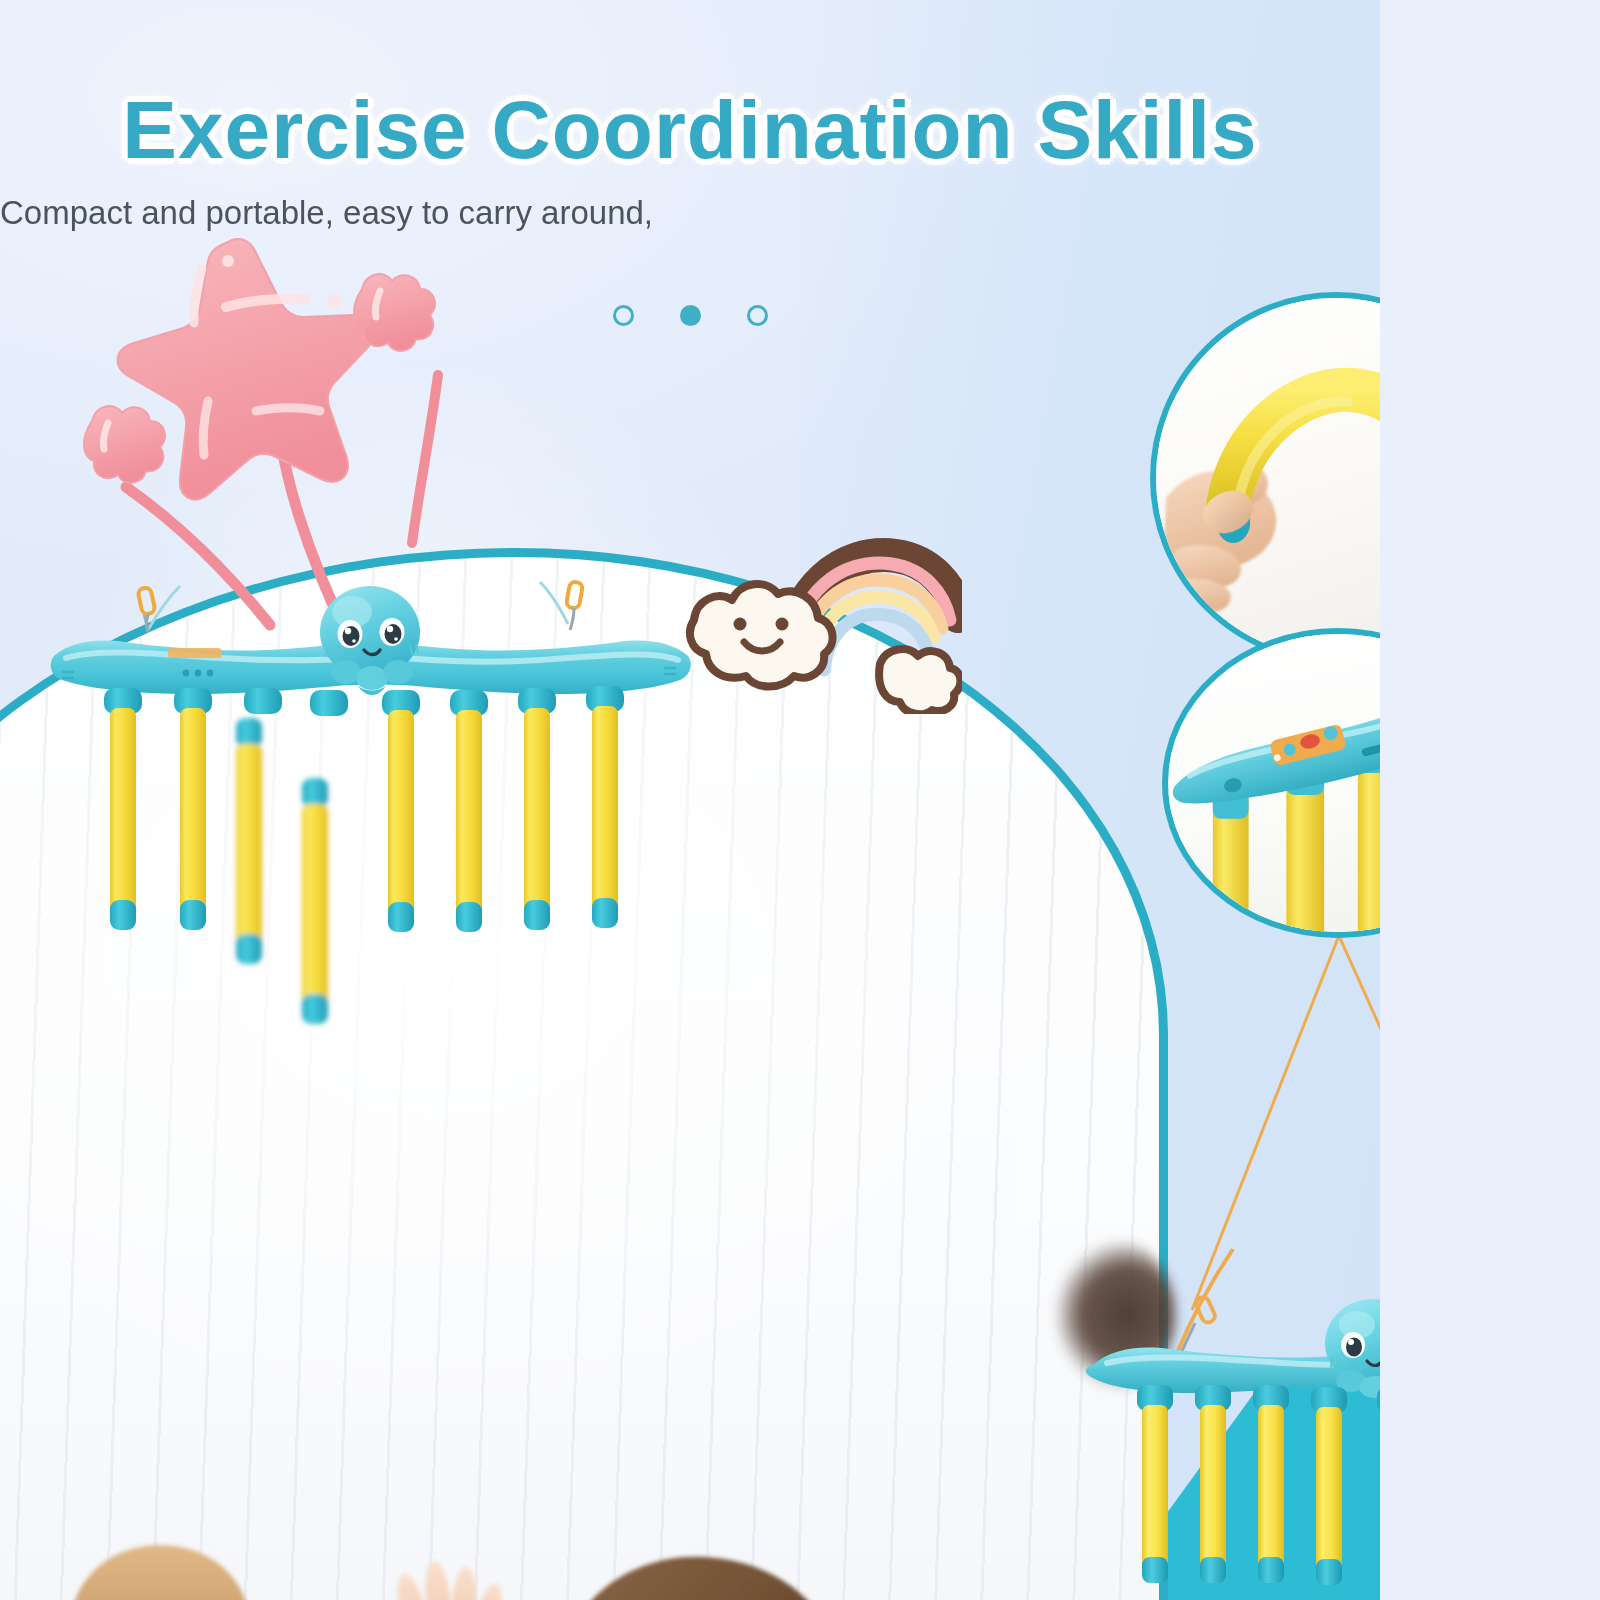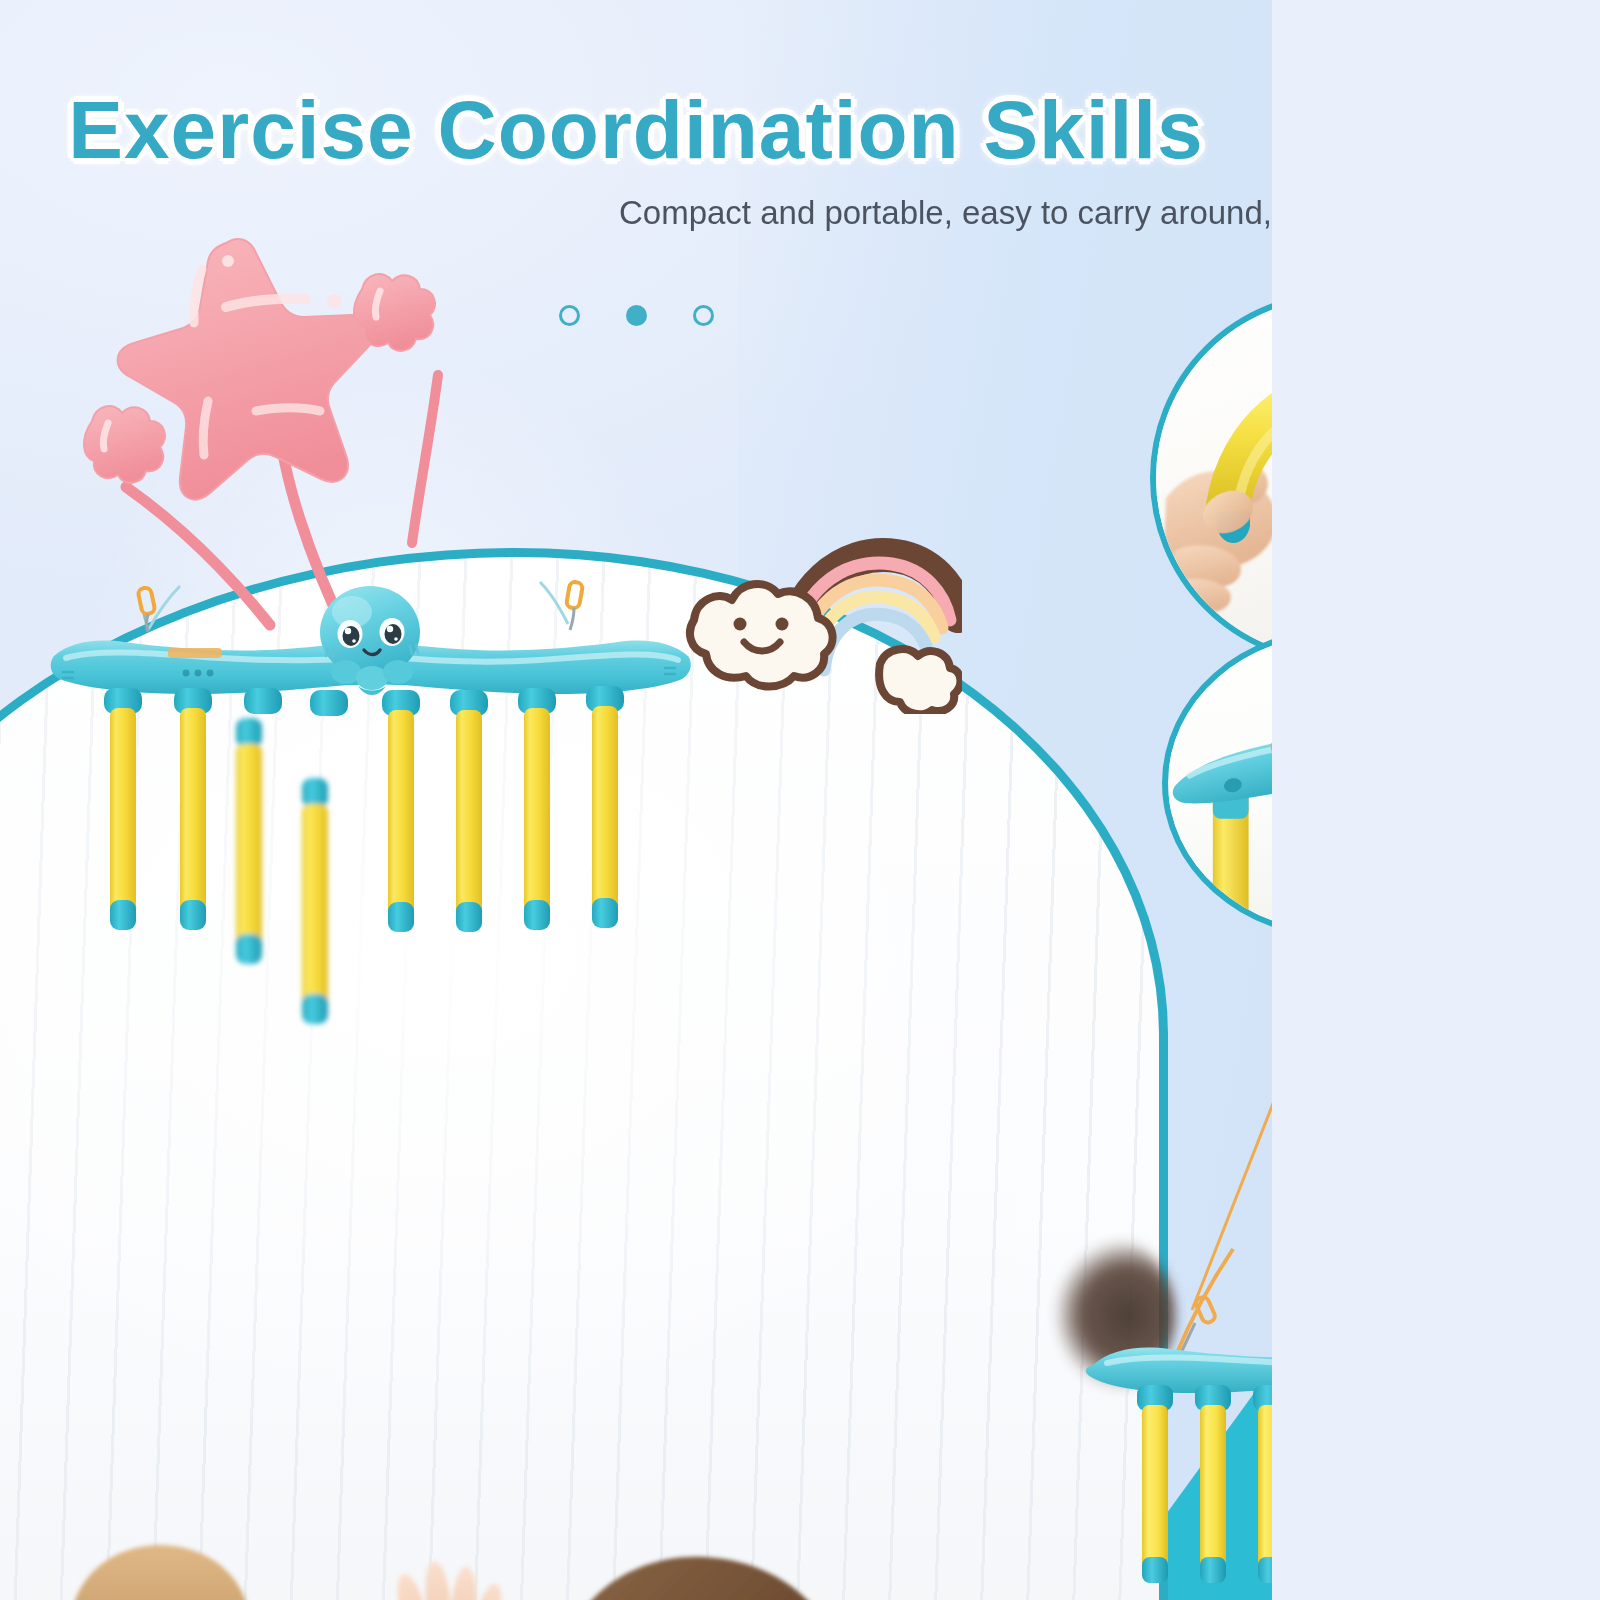--- a/index.html
+++ b/index.html
@@ -2,21 +2,21 @@
 <html><head>
 <meta charset="utf-8">
 <style>
   * { margin:0; padding:0; box-sizing:border-box; }
   html,body { width:1600px; height:1600px; overflow:hidden; }
   body {
     font-family:"Liberation Sans", sans-serif;
     position:relative;
     background:#e9effb;
   }
-  .stage { position:absolute; inset:0; width:1272px; height:1600px; overflow:hidden; }
+  .stage { position:absolute; inset:0; width:1380px; height:1600px; overflow:hidden; }
 
   
   .bg-base{
     position:absolute; inset:0;
     background:
       radial-gradient(1200px 700px at 18% 6%, #eef3fd 0%, #e7eefb 45%, #e2ebfa 70%),
       linear-gradient(105deg,#eaf0fc 0%,#e4ecfb 38%,#d8e7f9 62%,#d3e4f8 100%);
   }
   .bg-right-wash{
     position:absolute; left:58%; top:0; width:42%; height:100%;
@@ -54,21 +54,21 @@
     position:absolute; left:0; right:0; top:88px; text-align:center;
     font-size:82px; line-height:1.02; font-weight:bold; letter-spacing:1px;
     color:#36a9c5;
     text-shadow:
       0 0 12px #ffffff, 0 0 12px #ffffff, 0 0 12px #ffffff,
       4px 0 0 #fff, -4px 0 0 #fff, 0 4px 0 #fff, 0 -4px 0 #fff,
       3px 3px 0 #fff, -3px 3px 0 #fff, 3px -3px 0 #fff, -3px -3px 0 #fff,
       6px 0 0 #fff, -6px 0 0 #fff, 0 6px 0 #fff, 0 -6px 0 #fff;
   }
   .subline{
-    position:absolute; left:0; right:0; top:192px; text-align:right;
+    position:absolute; left:0; right:0; top:192px; text-align:left;
     font-size:33px; line-height:1.28; color:#4b5360; font-weight:400;
   }
   .dots{ position:absolute; left:0; right:0; top:305px; display:flex; justify-content:center; gap:46px; }
   .dot{ width:21px; height:21px; border-radius:50%; border:3px solid #3fb0c6; background:transparent; }
   .dot.active{ background:#3fb0c6; }
 
   
   .deco-svg{ position:absolute; left:30px; top:225px; width:470px; height:430px; }
 
   

